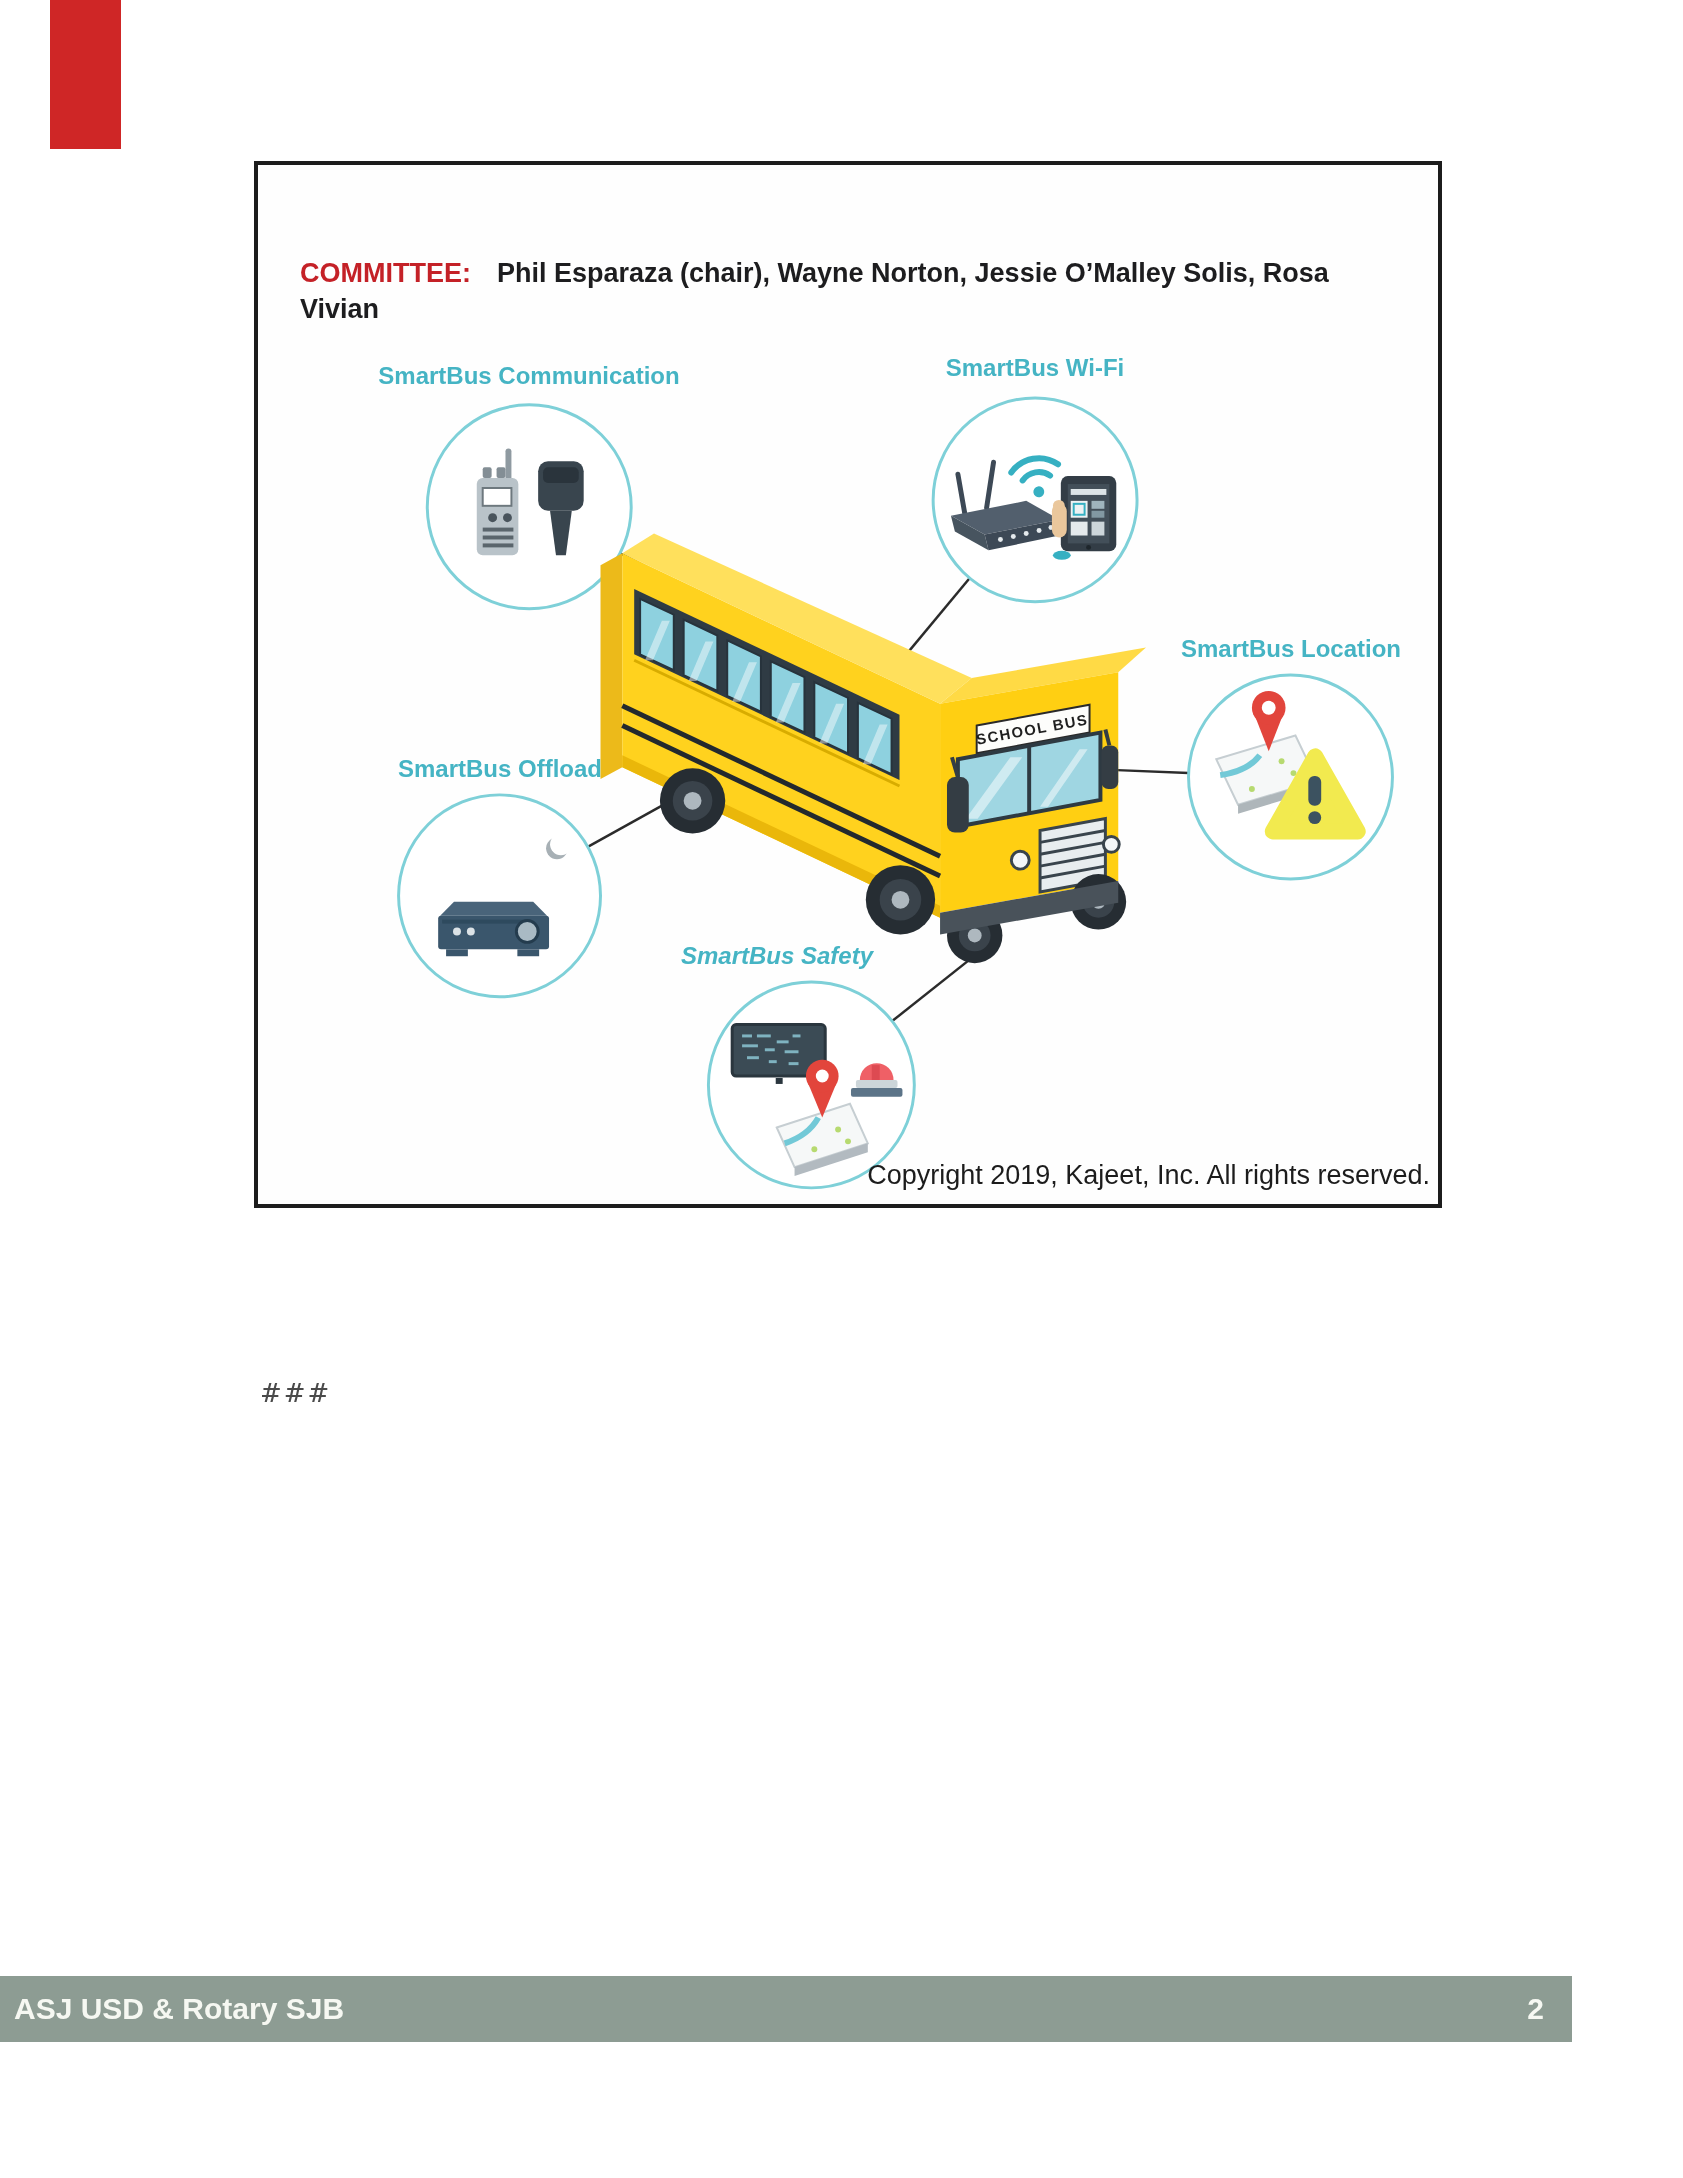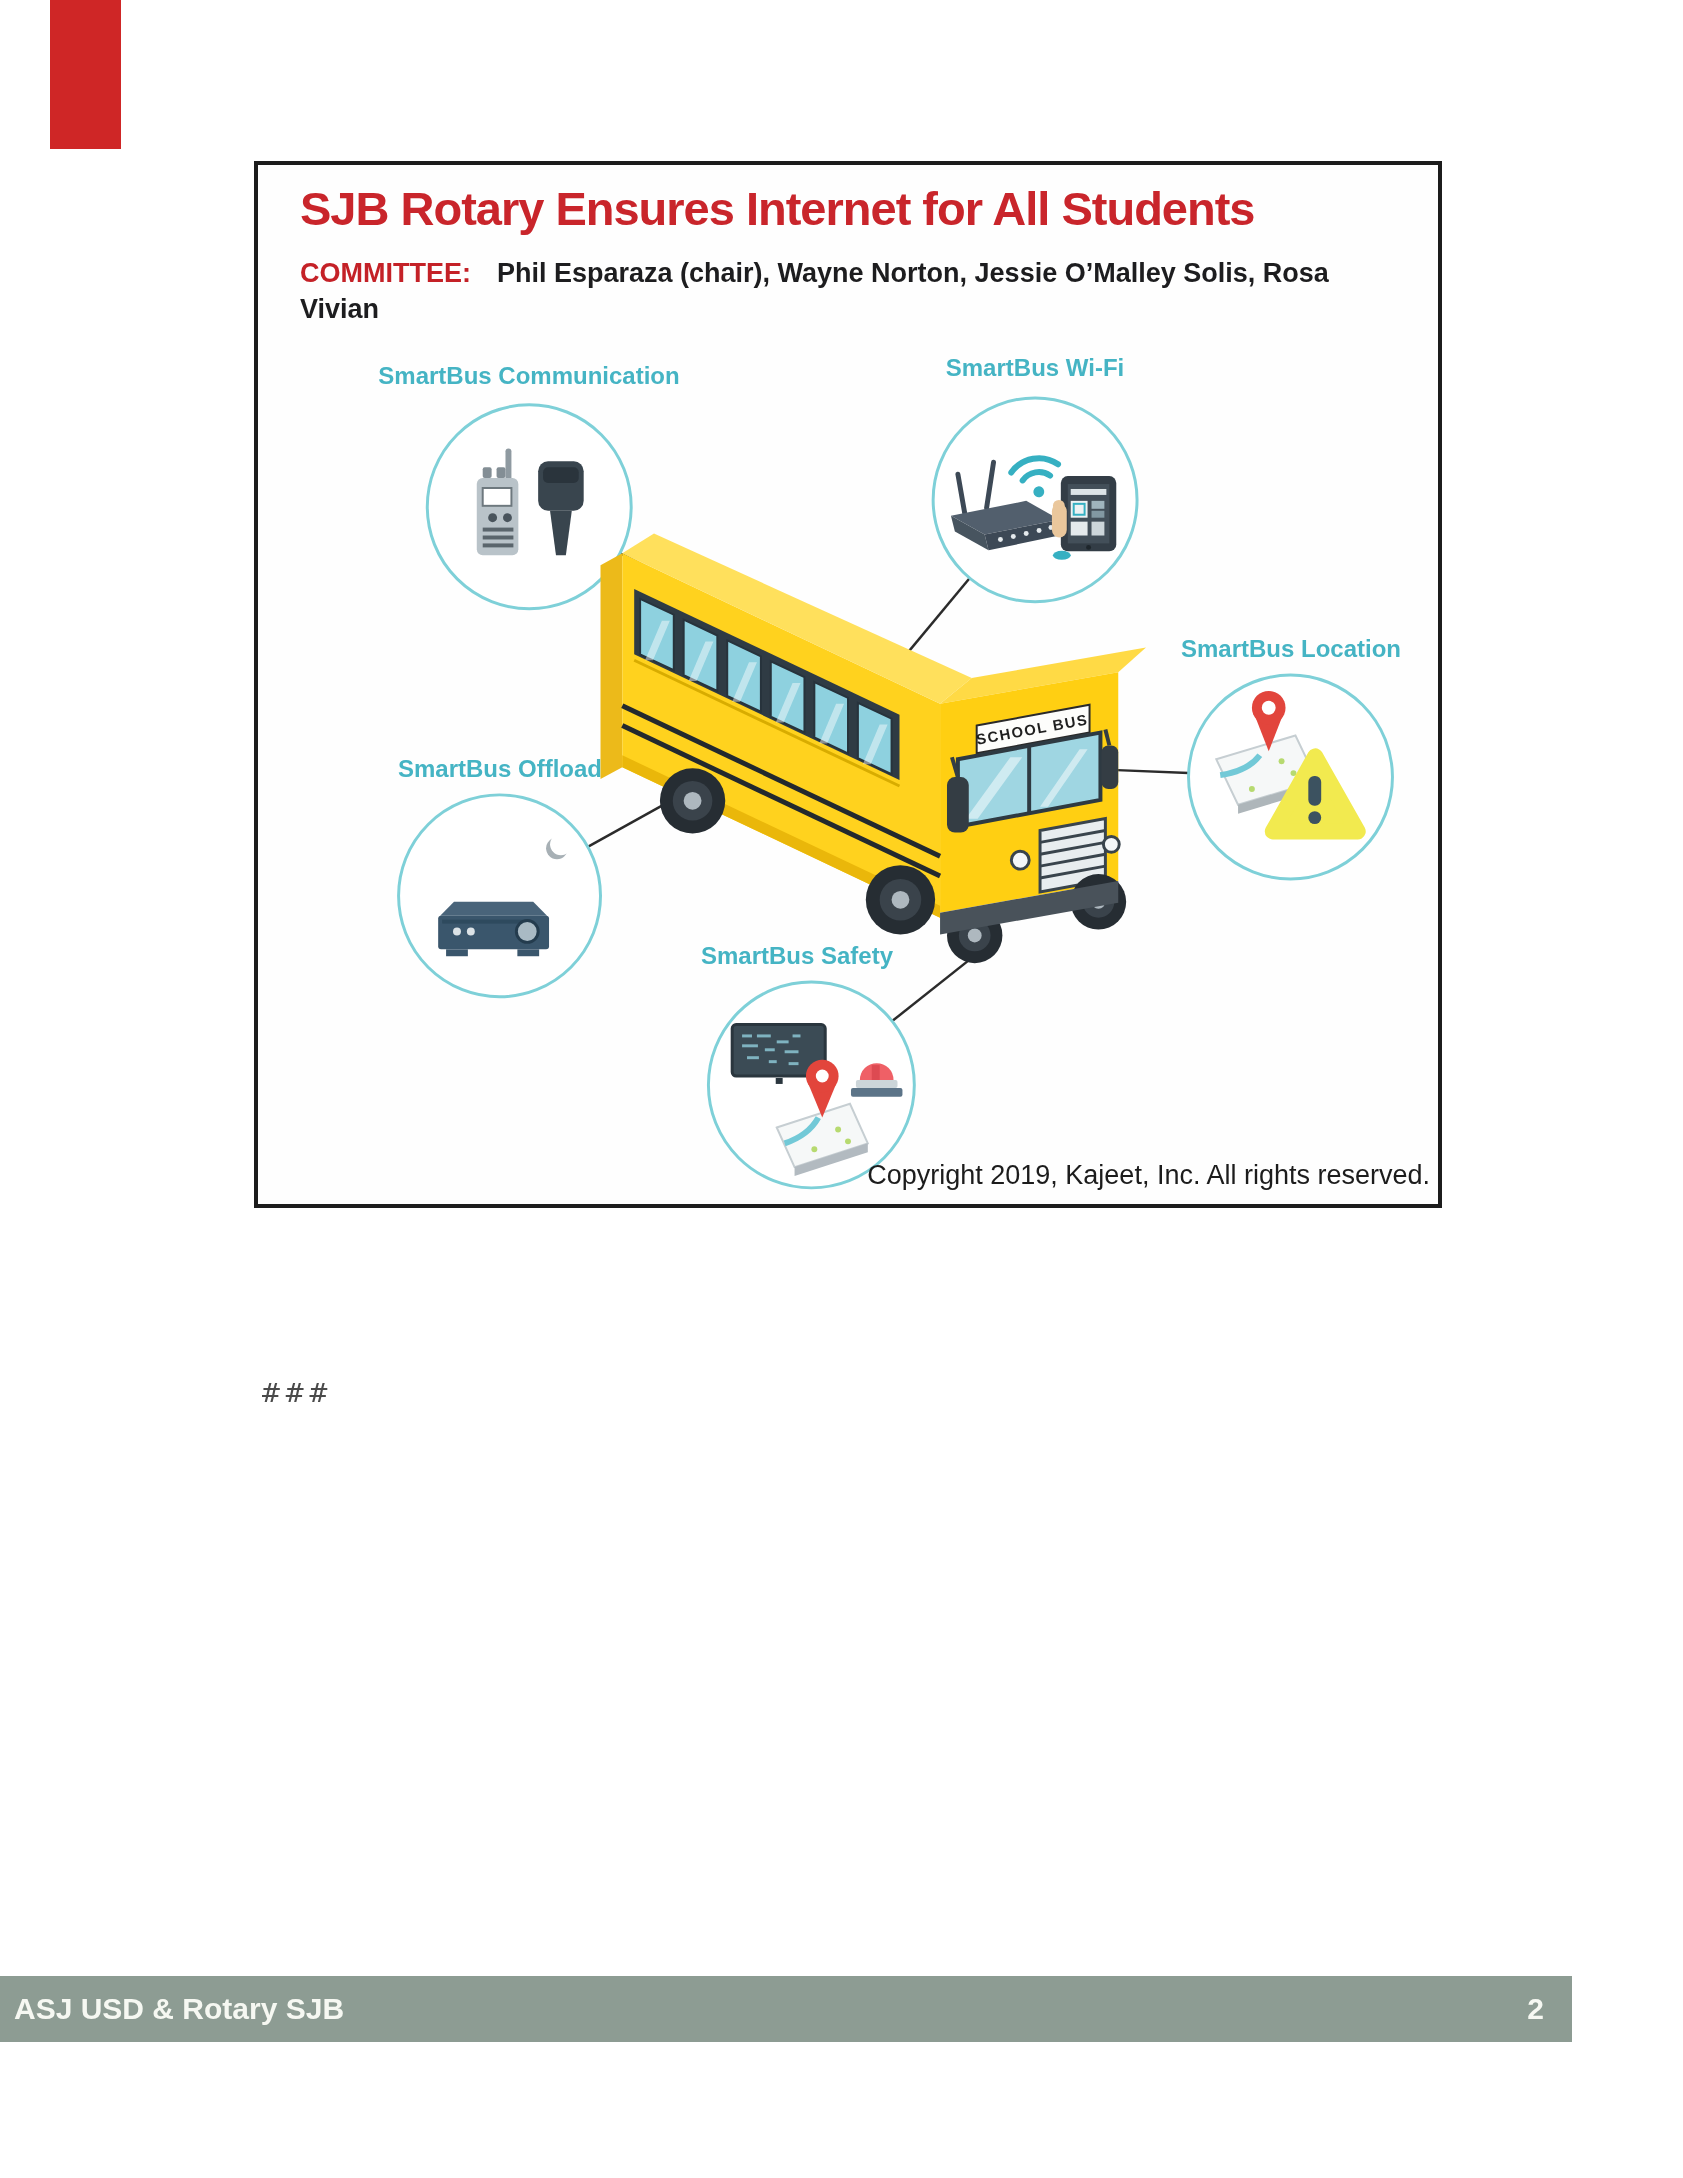--- a/index.html
+++ b/index.html
@@ -31,31 +31,30 @@
 </style>
 </head>
 <body>
 
 <div class="page">
 
   <div class="corner-mark"></div>
 
   <div class="flyer">
 
-    <div class="flyer-title">SJB Rotary Ensures Internet for All Students</div>
 
     <div class="committee">
       <span class="committee-label">COMMITTEE:</span><span>Phil Esparaza (chair), Wayne Norton, Jessie O’Malley Solis, Rosa Vivian</span><br>
     </div>
 
     <div class="node-label" style="left:271px;top:197px;">SmartBus Communication</div>
     <div class="node-label" style="left:777px;top:189px;">SmartBus Wi-Fi</div>
     <div class="node-label" style="left:1033px;top:470px;">SmartBus Location</div>
     <div class="node-label" style="left:242px;top:590px;">SmartBus Offload</div>
-    <div class="node-label" style="left:539px;top:777px;">SmartBus Safety</div>
+    <div class="node-label" style="left:519px;top:777px;font-style:italic;">SmartBus Safety</div>
 
     <svg class="diagram" viewBox="0 0 1192 1049" width="1180" height="1039">
 
       <g stroke="#2b2b2b" stroke-width="2.5">
         <line x1="366" y1="392" x2="432" y2="426"></line>
         <line x1="719" y1="417" x2="640" y2="512"></line>
         <line x1="940" y1="614" x2="868" y2="611"></line>
         <line x1="334" y1="688" x2="424" y2="638"></line>
         <line x1="640" y1="865" x2="737" y2="788"></line>
       </g>

